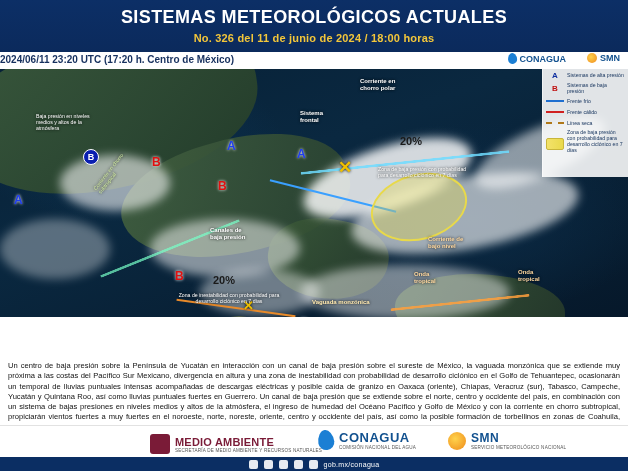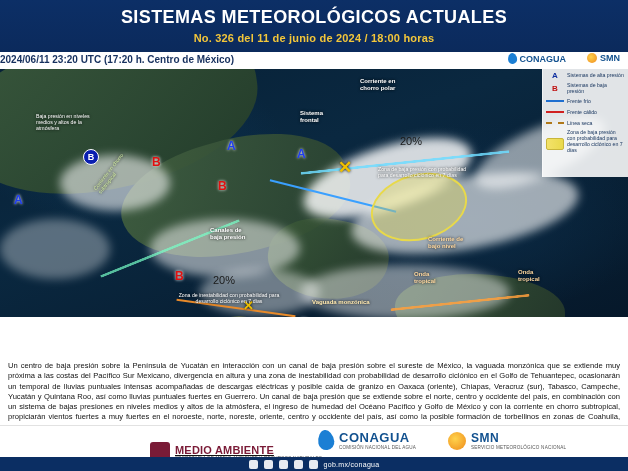--- a/index.html
+++ b/index.html
@@ -106,40 +106,40 @@
   .hl{position:absolute;color:#1f3df0;font-weight:bold;font-size:12px;text-shadow:0 0 3px #fff;}
   .ll{position:absolute;color:#e01010;font-weight:bold;font-size:12px;text-shadow:0 0 3px #fff;}
   .lowB{position:absolute;width:14px;height:14px;border-radius:50%;background:#0a1fb0;color:#fff;
         font-size:9px;font-weight:bold;text-align:center;line-height:14px;border:1px solid #fff;}
   .zone{
     position:absolute;border:2px solid #e8d94a;border-radius:50%;
     background:rgba(226,214,70,.35);
   }
   .z1{left:370px;top:105px;width:94px;height:62px;transform:rotate(-15deg);}
   .z2{left:178px;top:248px;width:104px;height:56px;transform:rotate(-6deg);}
-  .zpct{position:absolute;color:#1a1a1a;font-size:11px;font-weight:normal;}
+  .zpct{position:absolute;color:#1a1a1a;font-size:11px;font-weight:bold;}
   .xmark{position:absolute;color:#f0c000;font-size:17px;font-weight:bold;line-height:1;text-shadow:0 0 3px #000;}
   .trough{position:absolute;border-top:2px solid #e88a2a;}
   .jet{position:absolute;height:0;border-top:3px solid rgba(110,220,255,.85);border-radius:2px;}
   .frontline{position:absolute;height:0;border-top:2px solid #3aa0ff;}
 
   
   .bodytext{
     position:absolute;left:0;top:317px;width:628px;height:108px;
     padding:6px 8px 0 8px;box-sizing:border-box;
     font-size:7.6px;line-height:1.35;text-align:justify;color:#111;margin-top:38px;
   }
 
   
   .footer{
     position:absolute;left:0;top:425px;width:628px;height:32px;background:#ffffff;
     border-top:1px solid #e2e2e2;
   }
   .f-item{position:absolute;display:flex;align-items:center;gap:5px;}
-  .f-ma{left:150px;top:16px;text-decoration:underline;}
+  .f-ma{left:150px;top:8px;}
   .f-cg{left:318px;top:4px;}
   .f-smn{left:448px;top:5px;}
   .f-title{font-size:11px;font-weight:bold;color:#7a1b37;letter-spacing:.2px;}
   .f-sub{font-size:4.6px;color:#555;letter-spacing:.2px;}
   .f-cgt{font-size:13px;font-weight:bold;color:#12518f;letter-spacing:.5px;}
   .f-smnt{font-size:12px;font-weight:bold;color:#12518f;letter-spacing:.5px;}
   .drop{width:16px;height:20px;background:#1b7fd4;border-radius:50% 50% 50% 50%/62% 62% 38% 38%;transform:rotate(-8deg);}
   .sun{width:18px;height:18px;border-radius:50%;background:radial-gradient(circle at 40% 38%,#ffd34d,#ee8a19);}
   .eagle{width:20px;height:20px;border-radius:3px;background:#7a1b37;}
 

